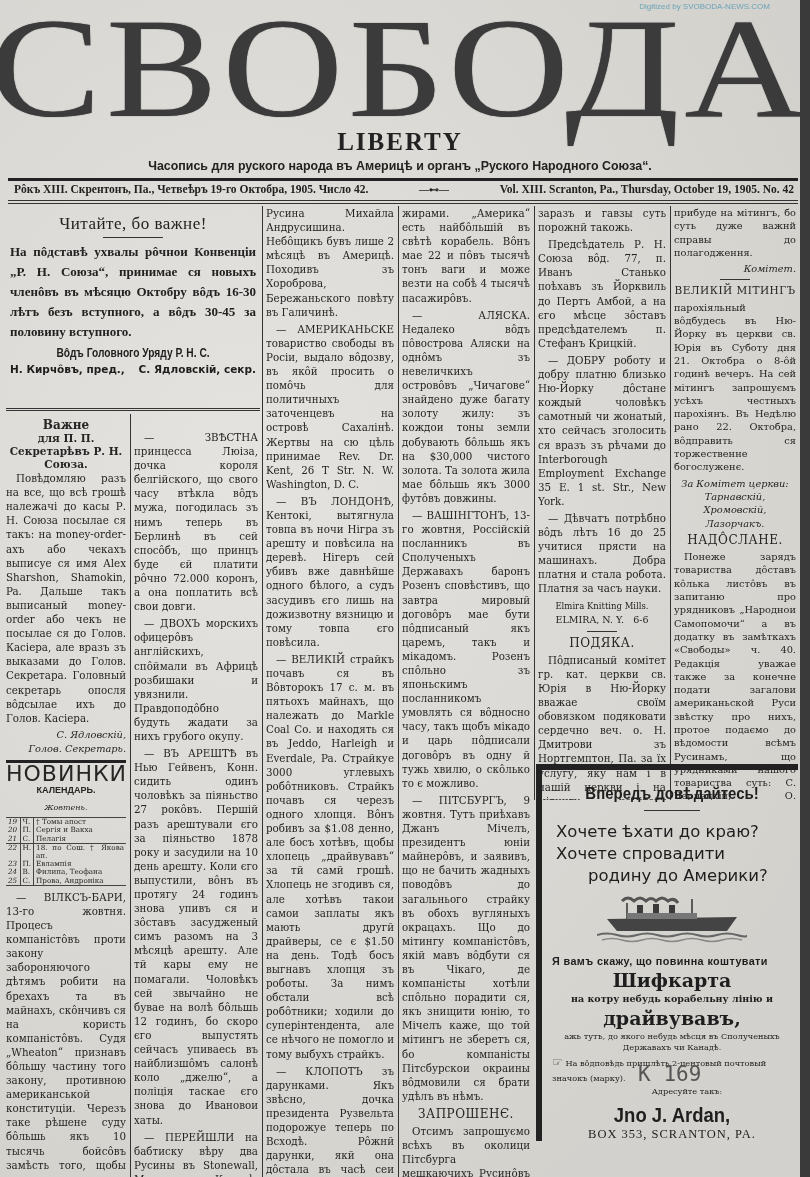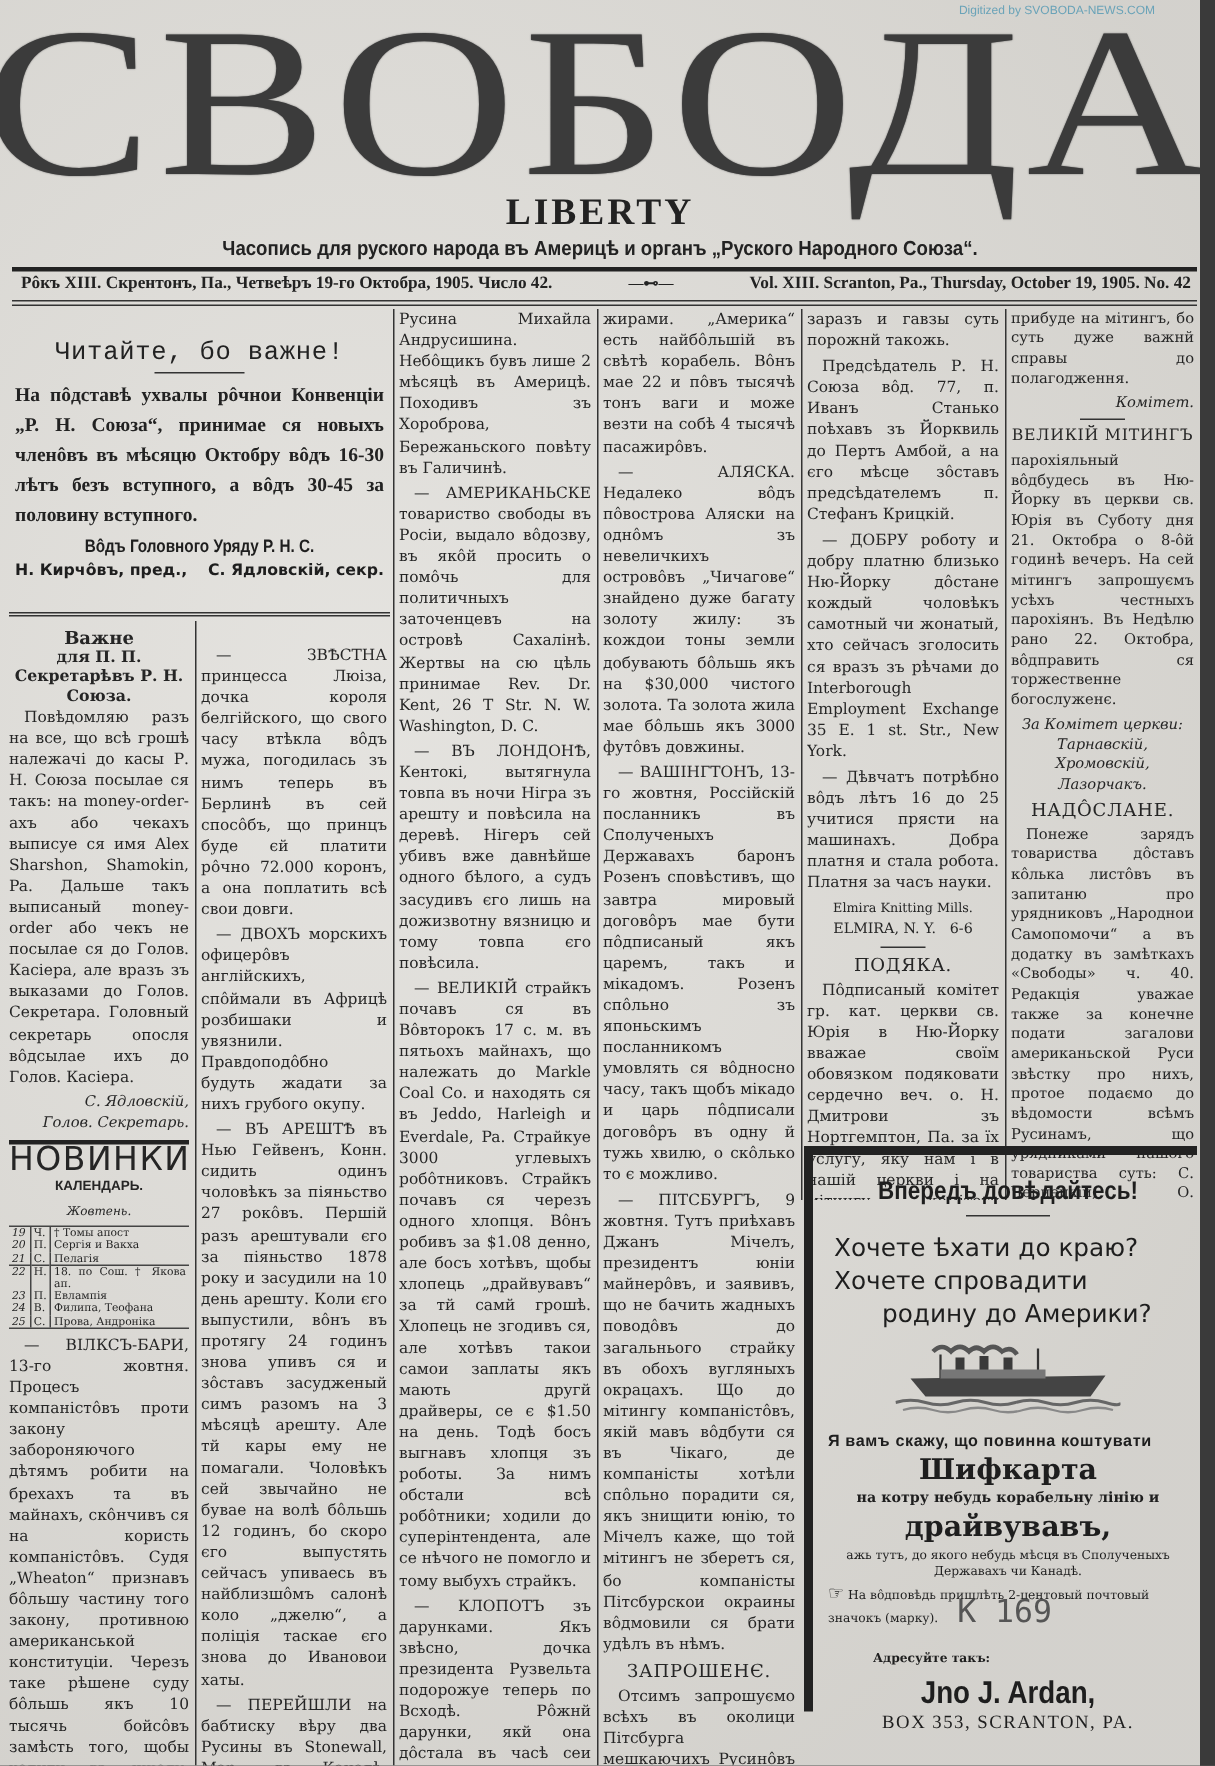--- a/index.html
+++ b/index.html
@@ -30,21 +30,21 @@
   .col { position: absolute; top: 206px; font-size: 10.3px; line-height: 14.1px; text-align: justify; color: #252525; overflow: hidden; }
   .col p { text-indent: 10px; margin-bottom: 3px; hyphens: auto; }
   .vsep { position: absolute; top: 206px; width: 1px; background: #333; }
   .center { text-align: center; text-indent: 0 !important; }
   .sig { font-style: italic; font-size: 9.8px; text-align: right; text-indent: 0 !important; }
   .sec-title { text-align: center; font-size: 12px; letter-spacing: 0.5px; margin: 4px 0 3px; text-indent: 0; }
   .short-rule { width: 30px; height: 1px; background: #333; margin: 4px auto; }
 
   
   .notice { position: absolute; left: 6px; top: 206px; width: 254px; height: 200px; text-align: center; }
-  .notice .n-h { font-family: Liberation Mono, monospace; font-size: 17px; letter-spacing: 0.5px; margin-top: 20px; color: #222; }
+  .notice .n-h { font-family: Liberation Serif, serif; font-size: 17px; letter-spacing: 0.5px; margin-top: 8px; color: #222; }
   .notice .n-rule { width: 60px; height: 1px; background: #333; margin: 3px auto 4px; }
   .notice .n-body { font-family: Liberation Serif, serif; font-weight: bold; font-size: 13px; line-height: 20px; text-align: justify; padding: 0 4px; color: #222; }
   .notice .n-from { font-family: "Liberation Sans", sans-serif; font-weight: bold; font-size: 12px; margin-top: 4px; transform: scaleX(0.85); }
   .notice .n-sigs { display: flex; justify-content: space-between; font-family: "DejaVu Sans", sans-serif; font-size: 10.5px; padding: 3px 4px 0; font-weight: bold; }
   .notice-rule { position: absolute; left: 6px; top: 408px; width: 254px; height: 3px; border-top: 1px solid #333; border-bottom: 1px solid #333; }
 
   .novinki { font-family: "DejaVu Sans", sans-serif; font-size: 22px; letter-spacing: 1px; text-align: center; margin: 4px 0 2px; }
   .cal-h { font-family: "Liberation Sans", sans-serif; font-weight: bold; font-size: 9px; text-align: center; margin-bottom: 4px; }
   .cal-m { font-style: italic; font-size: 8px; text-align: center; border-bottom: 1px solid #444; padding-bottom: 2px; }
   .cal { width: 100%; border-collapse: collapse; font-size: 7.2px; line-height: 8.2px; }
@@ -237,18 +237,18 @@
     <div class="ad-line1">Я вамъ скажу, що повинна коштувати</div>
     <div class="ad-big">Шифкарта</div>
     <div class="ad-small" style="font-weight:bold">на котру небудь корабельну лінію и</div>
     <div class="ad-big">драйвувавъ,</div>
     <div class="ad-tiny">ажь тутъ, до якого небудь мѣсця въ Сполученыхъ Державахъ чи Канадѣ.</div>
     <div class="ad-tiny" style="text-align:left; margin-top:4px;">
       <span class="hand-icon">☞</span>
       <span>На вôдповѣдь пришлѣть 2-центовый почтовый значокъ (марку).</span>
       <span class="stamp">К 169</span>
     </div>
-    <div class="ad-tiny" style="text-align:left; padding-left:30px; margin-top:16px;font-weight:bold;">Адресуйте такъ:</div>
+    <div class="ad-tiny" style="text-align:center; padding-left:30px; margin-top:2px;">Адресуйте такъ:</div>
     <div class="ad-name">Jno J. Ardan,</div>
     <div class="ad-addr">BOX 353,  SCRANTON, PA.</div>
   </div>
 </div>
 <div class="edge"></div>
 
 </body></html>

